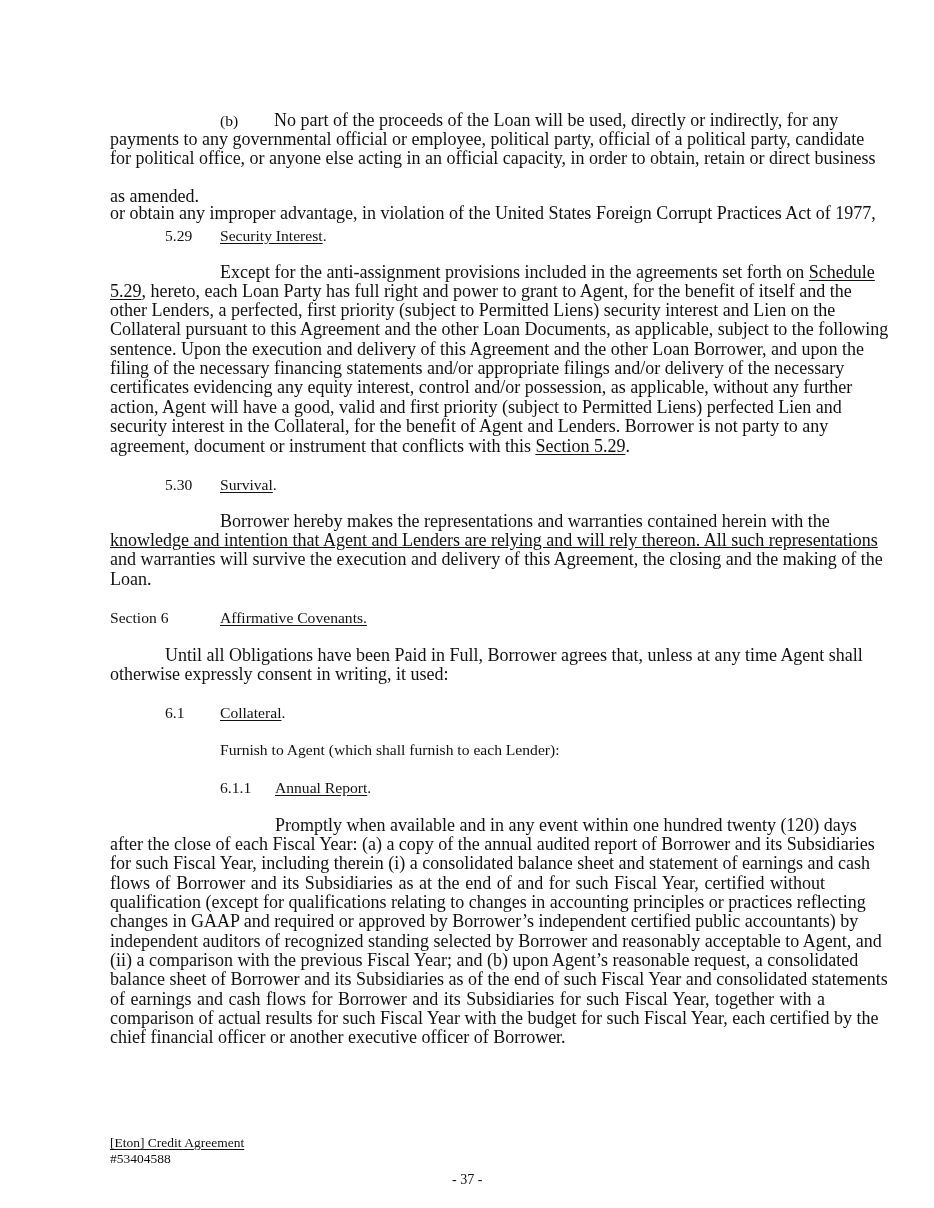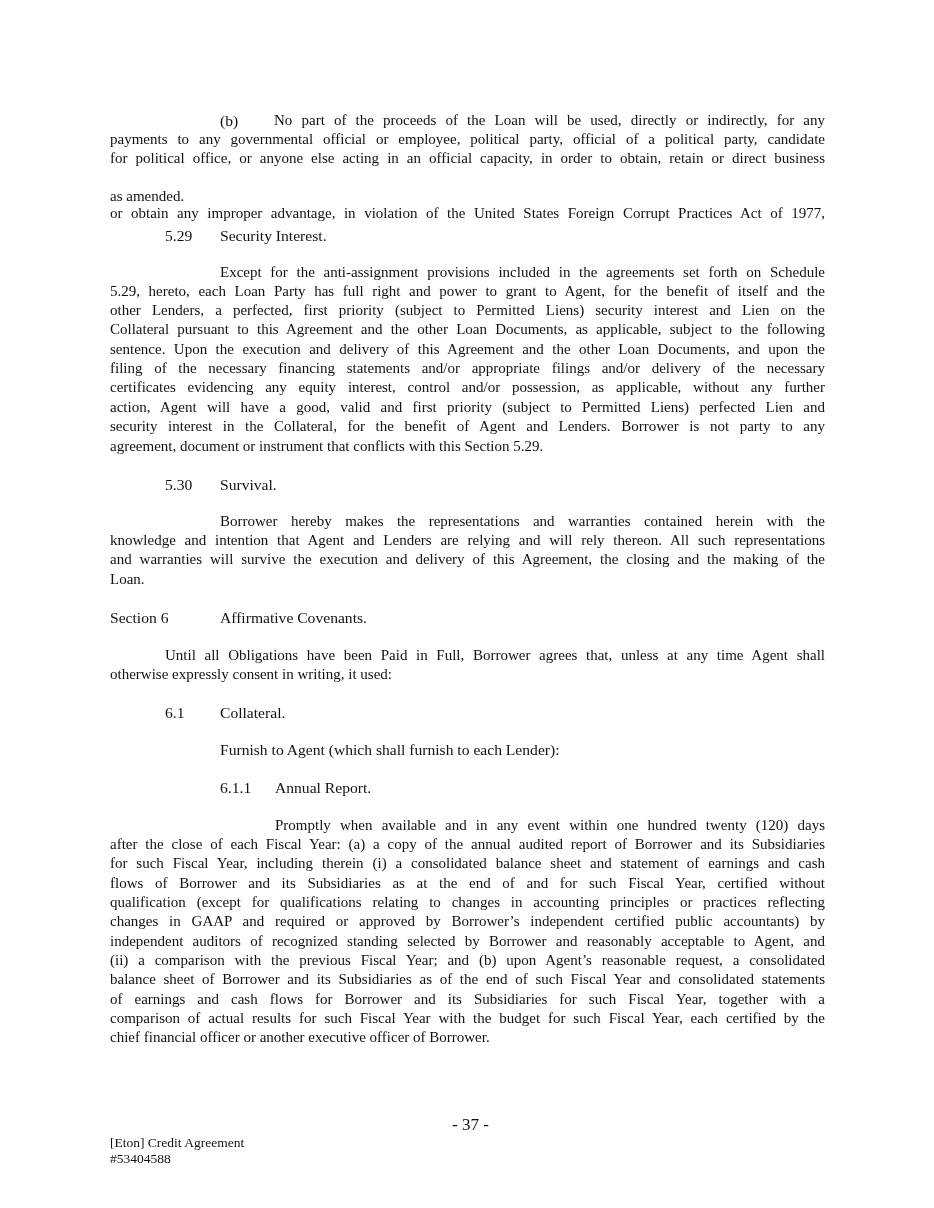--- a/index.html
+++ b/index.html
@@ -19,30 +19,30 @@
       position: absolute;
       left: 0; top: 0;
       width: 934px;
       height: 1208px;
       background: #ffffff;
     }
     .line {
       position: absolute;
       left: 110px;
       width: 715px;
-      font-size: 15px;
+      font-size: 18px;
       line-height: 19px;
       white-space: nowrap;
       text-align: justify;
       text-align-last: justify;
     }
     .line.last {
       text-align-last: left;
     }
-    .u { text-underline-offset: 2px; }
+    .u { text-decoration: underline; text-underline-offset: 2px; }
     .abs {
       position: absolute;
       font-size: 15.6px;
       line-height: 19px;
       white-space: nowrap;
     }
     .footer {
       position: absolute;
       font-size: 13.5px;
       line-height: 16px;
@@ -61,32 +61,32 @@
   <div class="line" style="top:168px;margin-top:36px;">or obtain any improper advantage, in violation of the United States Foreign Corrupt Practices Act of 1977,</div>
   <div class="line last" style="top:187px;">as amended.</div>
 
   <span class="abs" style="left:165px; top:226px;">5.29</span>
   <span class="abs" style="left:220px; top:226px;"><span class="u">Security Interest</span><span>.</span></span>
 
   <div class="line" style="left:220px; width:605px; top:263px;"><span>Except for the anti-assignment provisions included in the agreements set forth on</span> <span class="u">Schedule</span></div>
   <div class="line" style="top:282px;"><span class="u">5.29</span><span>, hereto, each Loan Party has full right and power to grant to Agent, for the benefit of itself and the</span></div>
   <div class="line" style="top:301px;">other Lenders, a perfected, first priority (subject to Permitted Liens) security interest and Lien on the</div>
   <div class="line" style="top:320px;">Collateral pursuant to this Agreement and the other Loan Documents, as applicable, subject to the following</div>
-  <div class="line" style="top:340px;">sentence.  Upon the execution and delivery of this Agreement and the other Loan Documents, and upon the</div>
+  <div class="line" style="top:340px;">sentence.  Upon the execution and delivery of this Agreement and the other Loan Borrower, and upon the</div>
   <div class="line" style="top:359px;">filing of the necessary financing statements and/or appropriate filings and/or delivery of the necessary</div>
   <div class="line" style="top:378px;">certificates evidencing any equity interest, control and/or possession, as applicable, without any further</div>
   <div class="line" style="top:398px;">action, Agent will have a good, valid and first priority (subject to Permitted Liens) perfected Lien and</div>
   <div class="line" style="top:417px;">security interest in the Collateral, for the benefit of Agent and Lenders.  Borrower is not party to any</div>
   <div class="line last" style="top:437px;"><span>agreement, document or instrument that conflicts with this</span> <span class="u">Section 5.29</span><span>.</span></div>
 
   <span class="abs" style="left:165px; top:475px;">5.30</span>
   <span class="abs" style="left:220px; top:475px;"><span class="u">Survival</span><span>.</span></span>
 
   <div class="line" style="left:220px; width:605px; top:512px;">Borrower hereby makes the representations and warranties contained herein with the</div>
-  <div class="line" style="top:531px;">knowledge and intention that Agent and Lenders are relying and will rely thereon.  All such representations</div>
+  <div class="line" style="top:531px;text-decoration:underline;">knowledge and intention that Agent and Lenders are relying and will rely thereon.  All such representations</div>
   <div class="line" style="top:550px;">and warranties will survive the execution and delivery of this Agreement, the closing and the making of the</div>
   <div class="line last" style="top:570px;">Loan.</div>
 
   <span class="abs" style="left:110px; top:608px;">Section 6</span>
   <span class="abs u" style="left:220px; top:608px;">Affirmative Covenants.</span>
 
   <div class="line" style="left:165px; width:660px; top:646px;">Until all Obligations have been Paid in Full, Borrower agrees that, unless at any time Agent shall</div>
   <div class="line last" style="top:665px;">otherwise expressly consent in writing, it used:</div>
 
   <span class="abs" style="left:165px; top:703px;">6.1</span>
@@ -103,17 +103,17 @@
   <div class="line" style="top:893px;">qualification (except for qualifications relating to changes in accounting principles or practices reflecting</div>
   <div class="line" style="top:874px;">flows of Borrower and its Subsidiaries as at the end of and for such Fiscal Year, certified without</div>
   <div class="line" style="top:912px;">changes in GAAP and required or approved by Borrower’s independent certified public accountants) by</div>
   <div class="line" style="top:932px;">independent auditors of recognized standing selected by Borrower and reasonably acceptable to Agent, and</div>
   <div class="line" style="top:951px;">(ii) a comparison with the previous Fiscal Year; and (b) upon Agent’s reasonable request, a consolidated</div>
   <div class="line" style="top:970px;">balance sheet of Borrower and its Subsidiaries as of the end of such Fiscal Year and consolidated statements</div>
   <div class="line" style="top:990px;">of earnings and cash flows for Borrower and its Subsidiaries for such Fiscal Year, together with a</div>
   <div class="line" style="top:1009px;">comparison of actual results for such Fiscal Year with the budget for such Fiscal Year, each certified by the</div>
   <div class="line last" style="top:1028px;">chief financial officer or another executive officer of Borrower.</div>
 
-  <span class="footer" style="left:452px; top:1117px; font-size:17px;">- 37 -</span>
+  <span class="footer" style="left:452px; top:1172px; font-size:14px;">- 37 -</span>
   <span class="footer u" style="left:110px; top:1135px;">[Eton] Credit Agreement</span>
   <span class="footer" style="left:110px; top:1151px;">#53404588</span>
 
 </div>
 
 </body></html>

